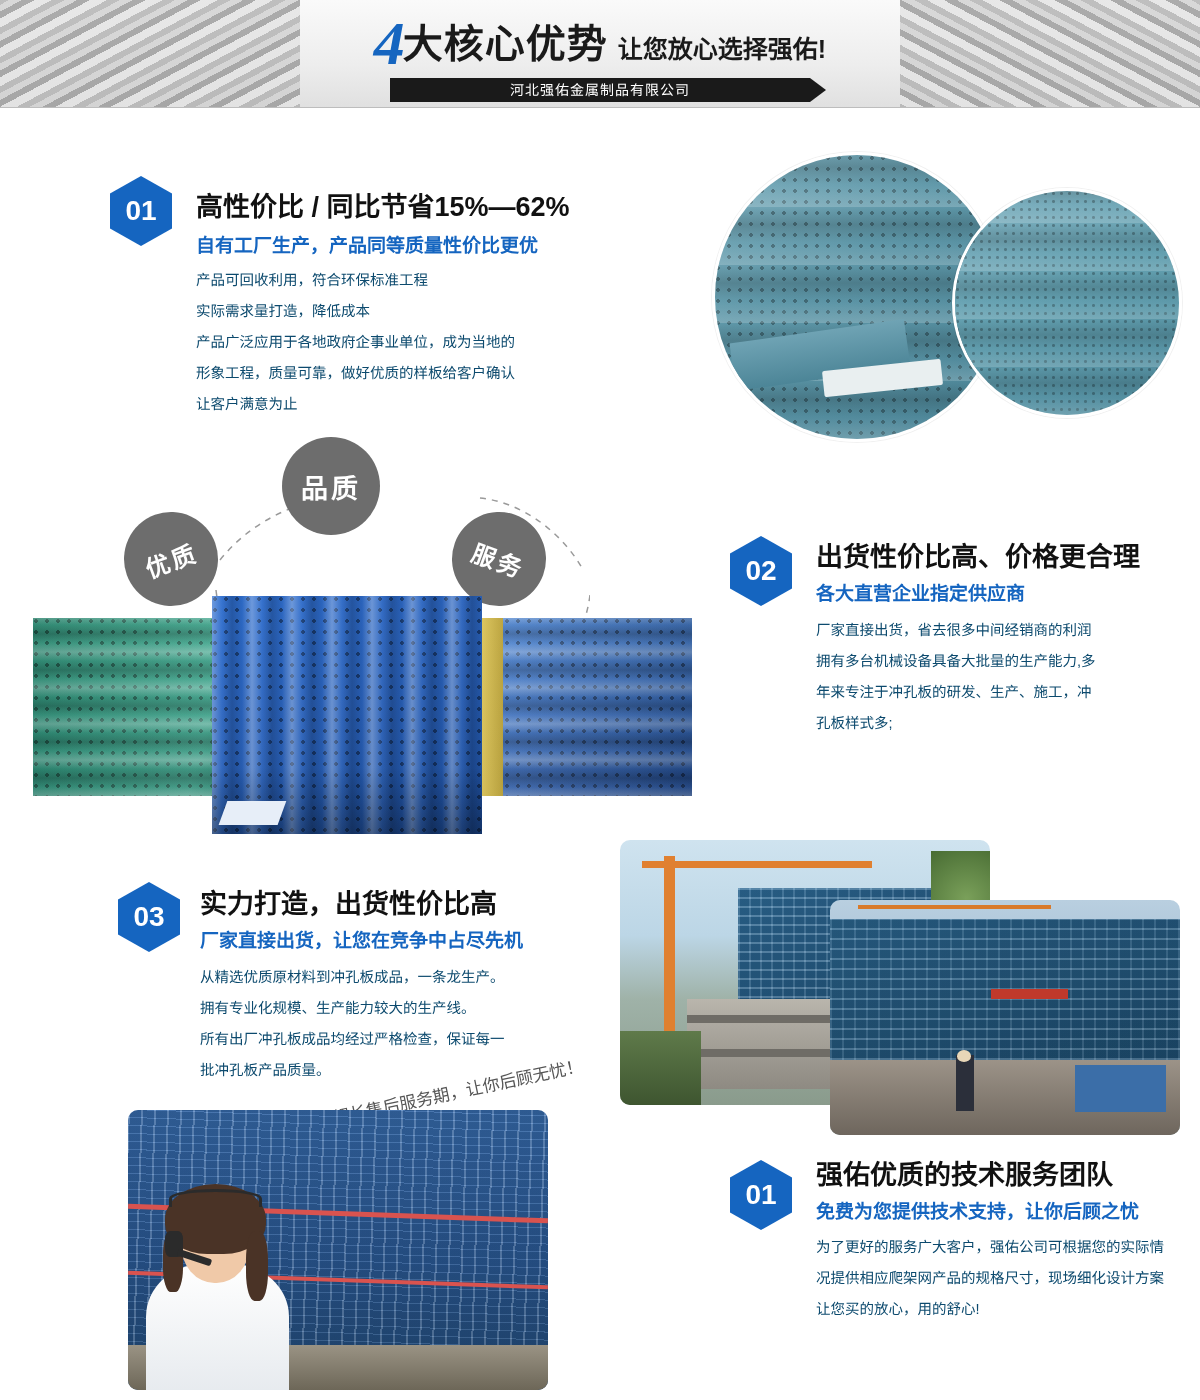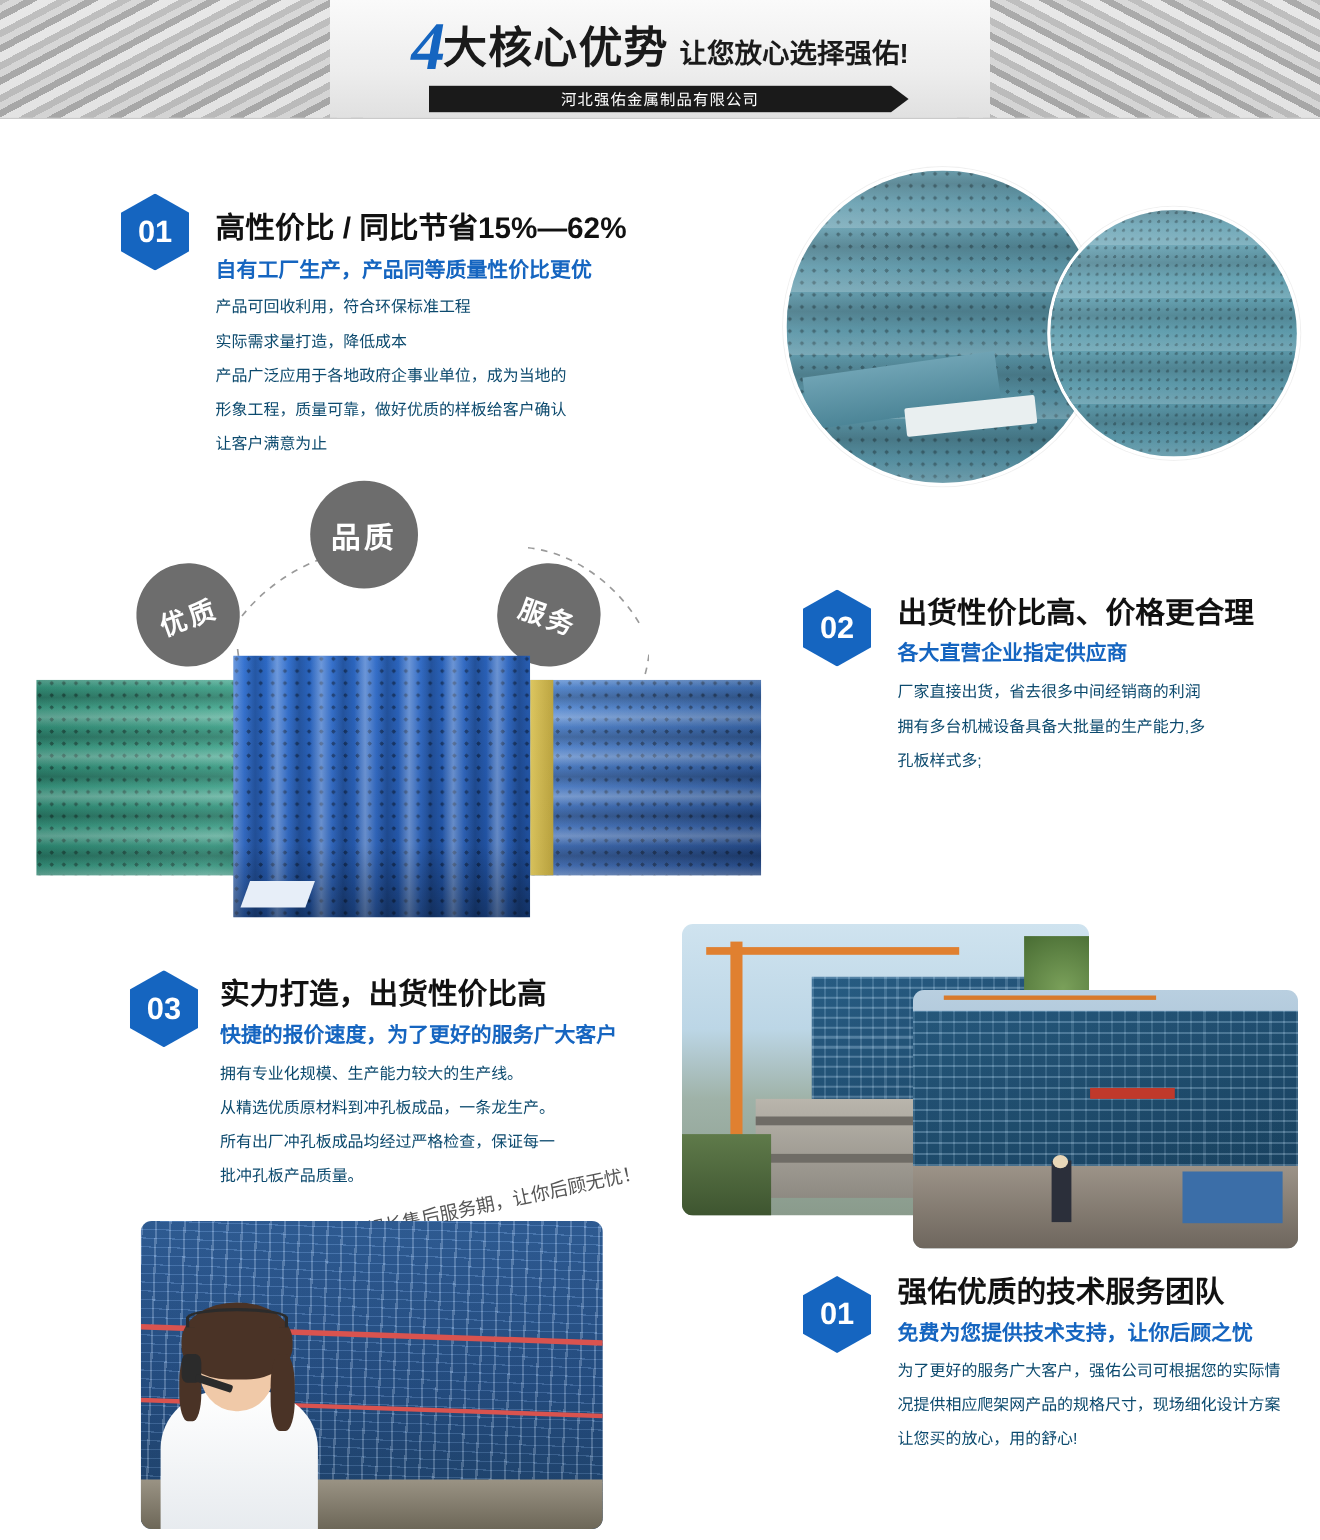--- a/index.html
+++ b/index.html
@@ -247,29 +247,30 @@
   <div style="position:absolute; left:0; top:0; width:10%; height:100%; background:linear-gradient(90deg,#d9c04e,#b99f2f);"></div>
   <div style="position:absolute; inset:0; background:linear-gradient(100deg, rgba(255,255,255,.10) 0%, rgba(0,0,0,.20) 100%);"></div>
 </div>
 
 <div class="hex" style="left:730px; top:536px;">02</div>
 <div class="blk-title" style="left:816px; top:535px;">出货性价比高、价格更合理</div>
 <div class="blk-subtitle" style="left:816px; top:578px;">各大直营企业指定供应商</div>
 <div class="blk-body" style="left:816px; top:615px;">
   <div>厂家直接出货，省去很多中间经销商的利润</div>
   <div>拥有多台机械设备具备大批量的生产能力,多</div>
+  <div>年来专注于冲孔板的研发、生产、施工，冲</div>
   <div>孔板样式多;</div>
 </div>
 
 <div class="hex" style="left:118px; top:882px;">03</div>
 <div class="blk-title" style="left:200px; top:882px;">实力打造，出货性价比高</div>
-<div class="blk-subtitle" style="left:200px; top:925px;">快捷的报价速度，为了更好的服务广大客户</div>
+<div class="blk-subtitle" style="left:200px; top:925px;">厂家直接出货，让您在竞争中占尽先机</div>
 <div class="blk-body" style="left:200px; top:962px;">
+  <div>从精选优质原材料到冲孔板成品，一条龙生产。</div>
   <div>拥有专业化规模、生产能力较大的生产线。</div>
-  <div>从精选优质原材料到冲孔板成品，一条龙生产。</div>
   <div>所有出厂冲孔板成品均经过严格检查，保证每一</div>
   <div>批冲孔板产品质量。</div>
 </div>
 
 <div class="photo rounded" style="left:620px; top:840px; width:370px; height:265px;">
   <div style="position:absolute; inset:0; background:linear-gradient(180deg,#cfe3ef 0%,#bcd6e6 36%,#9fb2a8 60%,#8a9b8c 100%);"></div>
 
   <div style="position:absolute; left:12%; top:6%; width:3%; height:78%; background:#e08030;"></div>
   <div style="position:absolute; left:6%; top:8%; width:62%; height:2.5%; background:#e08030;"></div>
 

